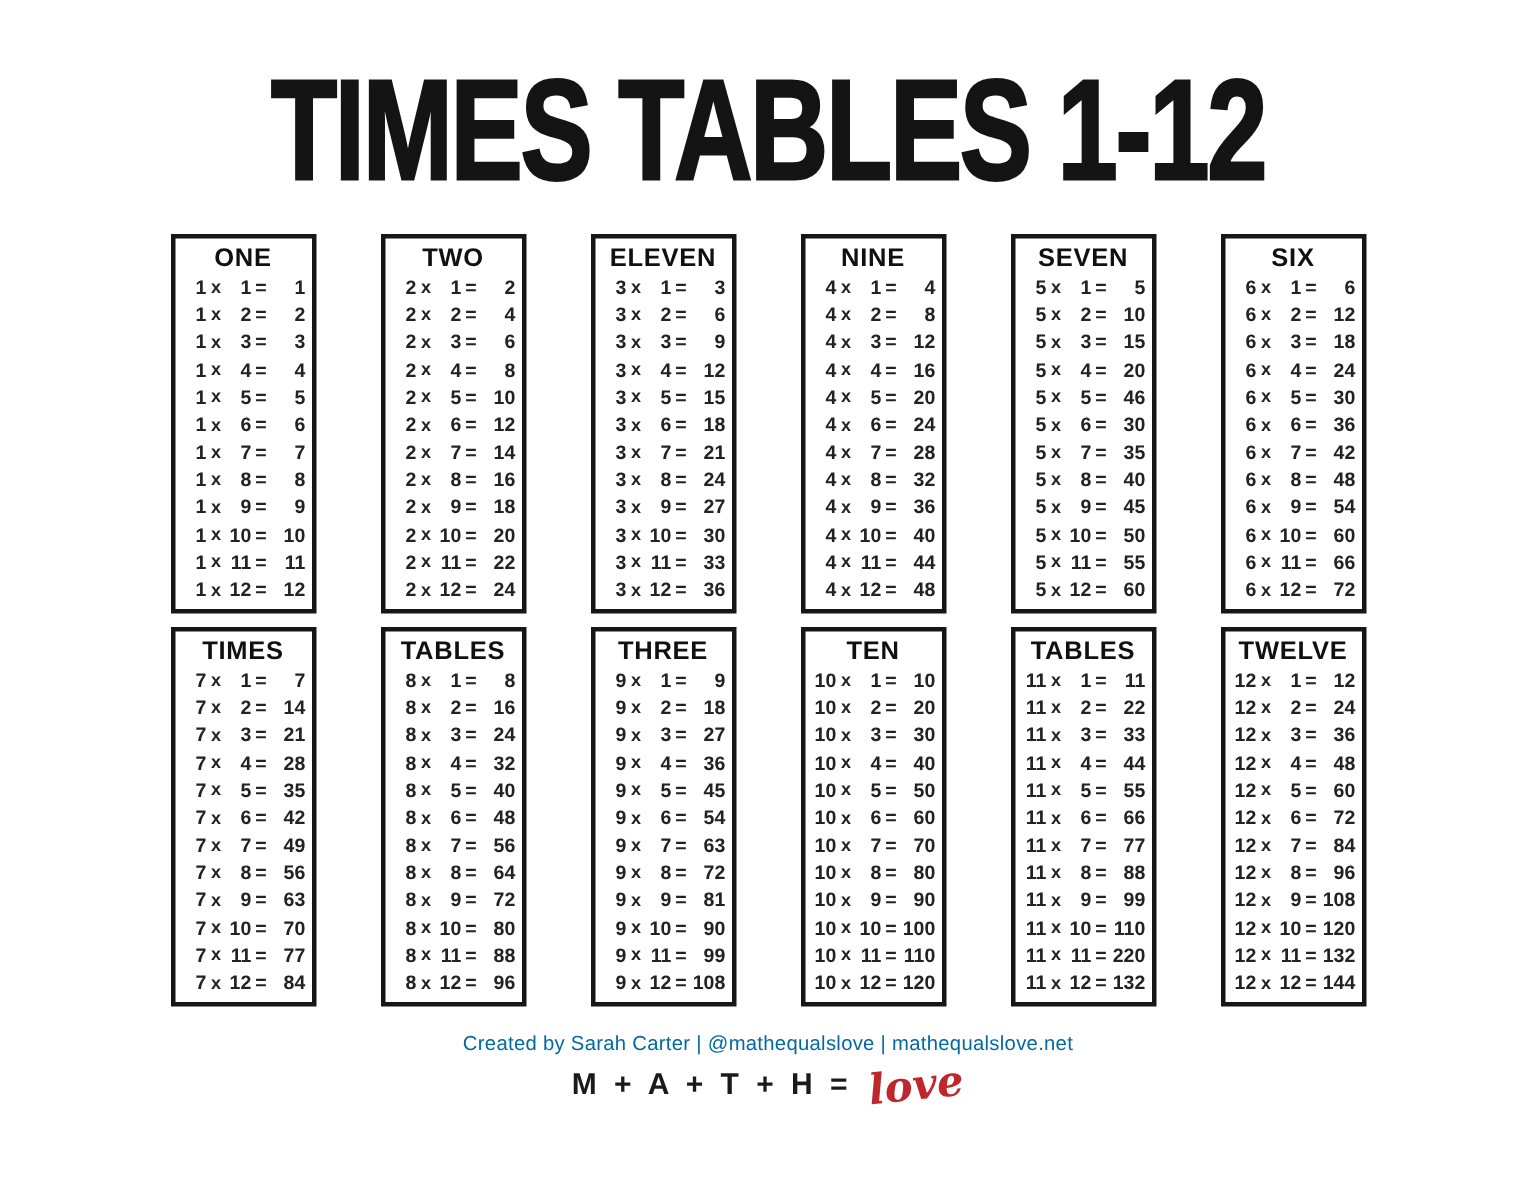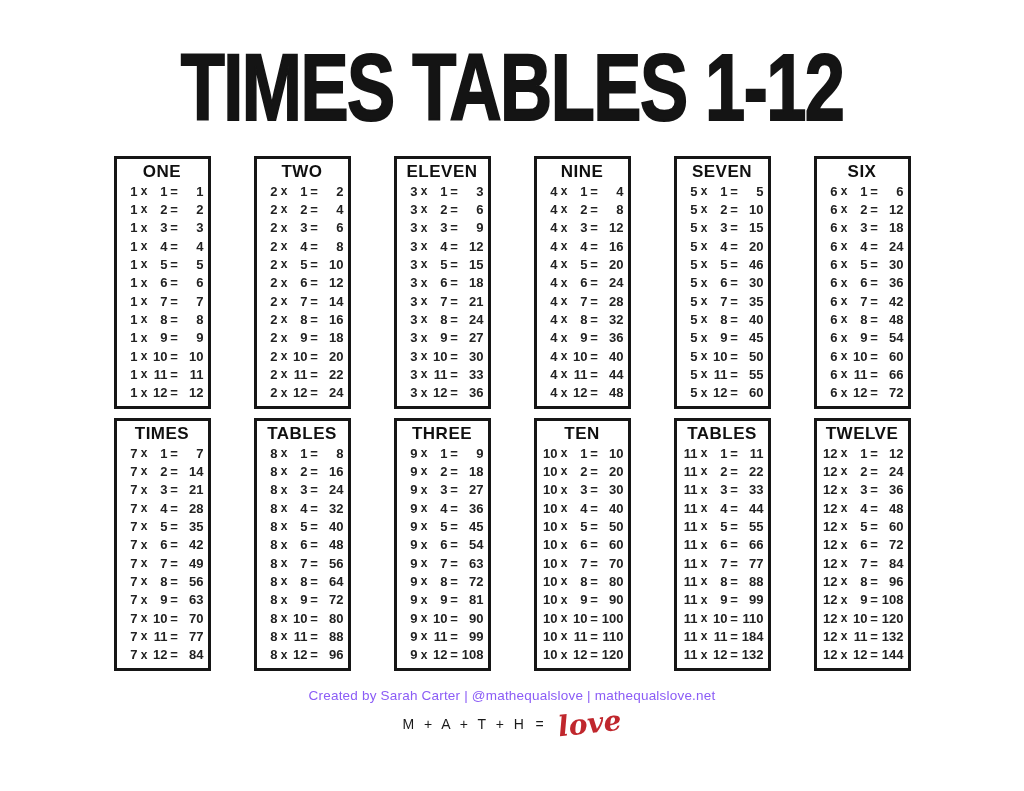--- a/index.html
+++ b/index.html
@@ -67,29 +67,29 @@
   .row .a  { width: 17px; text-align: right; }
   .row .op { width: 13px; text-align: center; font-size: 12px; }
   .row .b  { width: 17px; text-align: right; }
   .row .eq { width: 13px; text-align: center; }
   .row .p  { width: 23px; text-align: right; }
   .credit {
     text-align: center;
     margin-top: 17px;
     font-size: 13.5px;
     letter-spacing: 0.2px;
-    color: #8b5cf6;
+    color: #0369a1;
   }
   .logo {
     text-align: center;
     margin-top: 7px;
   }
   .logo-math, .logo-eq {
-    font-weight: normal;
-    font-size: 14px;
+    font-weight: bold;
+    font-size: 20px;
     letter-spacing: 3px;
     color: #1a1a1a;
     vertical-align: 4px;
   }
   .logo-eq { margin-left: 4px; }
   .love {
     display: inline-block;
     font-family: "DejaVu Serif", serif;
     font-style: italic;
     font-weight: bold;
@@ -1048,21 +1048,21 @@
         <span class="op">x</span>
         <span class="b">10</span>
         <span class="eq">=</span>
         <span class="p">110</span>
       </div>
       <div class="row">
         <span class="a">11</span>
         <span class="op">x</span>
         <span class="b">11</span>
         <span class="eq">=</span>
-        <span class="p">184</span>
+        <span class="p">220</span>
       </div>
       <div class="row">
         <span class="a">11</span>
         <span class="op">x</span>
         <span class="b">12</span>
         <span class="eq">=</span>
         <span class="p">132</span>
       </div>
     </div>
     <div class="card">

